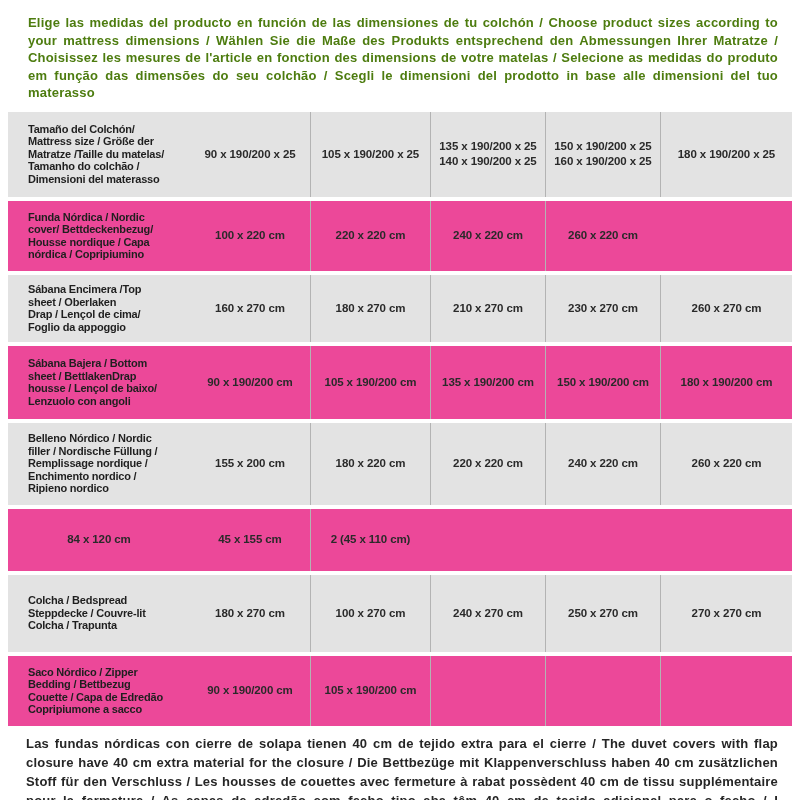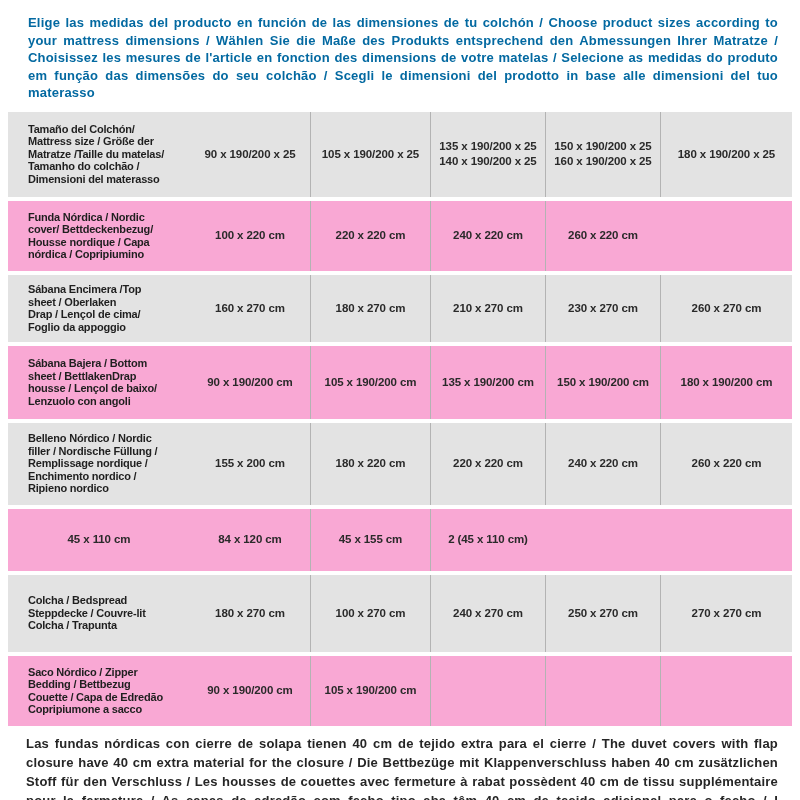--- a/index.html
+++ b/index.html
@@ -5,32 +5,32 @@
   html,body{margin:0;padding:0;}
   body{
     width:800px;height:800px;overflow:hidden;background:#ffffff;
     font-family:"Liberation Sans",sans-serif;
     -webkit-font-smoothing:antialiased;
   }
   .intro{
     margin:14px 22px 10px 28px;
     width:750px;
     font-size:13px;font-weight:bold;line-height:17.5px;
-    color:#0369a1;text-align:justify;letter-spacing:0.2px;
+    color:#4d7c0f;text-align:justify;letter-spacing:0.2px;
   }
   .ptable{
     margin:0 8px 0 8px;width:784px;
   }
   .trow{
     display:grid;
     grid-template-columns:182px 120px 120px 115px 115px 1fr;
     margin-bottom:4px;
   }
   .trow.dark{background:#e3e3e3;}
-  .trow.light{background:#f9a8d4;}
+  .trow.light{background:#ec4899;}
   .trow > div{display:flex;align-items:center;}
   .trow > div:nth-child(n+3){border-left:1px solid #b3b3b3;}
   .lbl{
     padding:6px 4px 6px 20px;
     font-size:11px;font-weight:bold;line-height:12.5px;
     color:#1f1f1f;letter-spacing:-0.2px;
     white-space:pre-line;
     justify-content:flex-start;text-align:left;
   }
   .val{
@@ -113,21 +113,20 @@
 Enchimento nordico /
 Ripieno nordico</div>
     <div class="val">155 x 200 cm</div>
     <div class="val">180 x 220 cm</div>
     <div class="val">220 x 220 cm</div>
     <div class="val">240 x 220 cm</div>
     <div class="val">260 x 220 cm</div>
   </div>
 
   <div class="trow light r6">
-    <div class="val">45 x 110 cm</div>
     <div class="val">84 x 120 cm</div>
     <div class="val">45 x 155 cm</div>
     <div class="val">2 (45 x 110 cm)</div>
   </div>
 
   <div class="trow dark r7">
     <div class="lbl">Colcha / Bedspread
 Steppdecke / Couvre-lit
 Colcha / Trapunta</div>
     <div class="val">180 x 270 cm</div>

